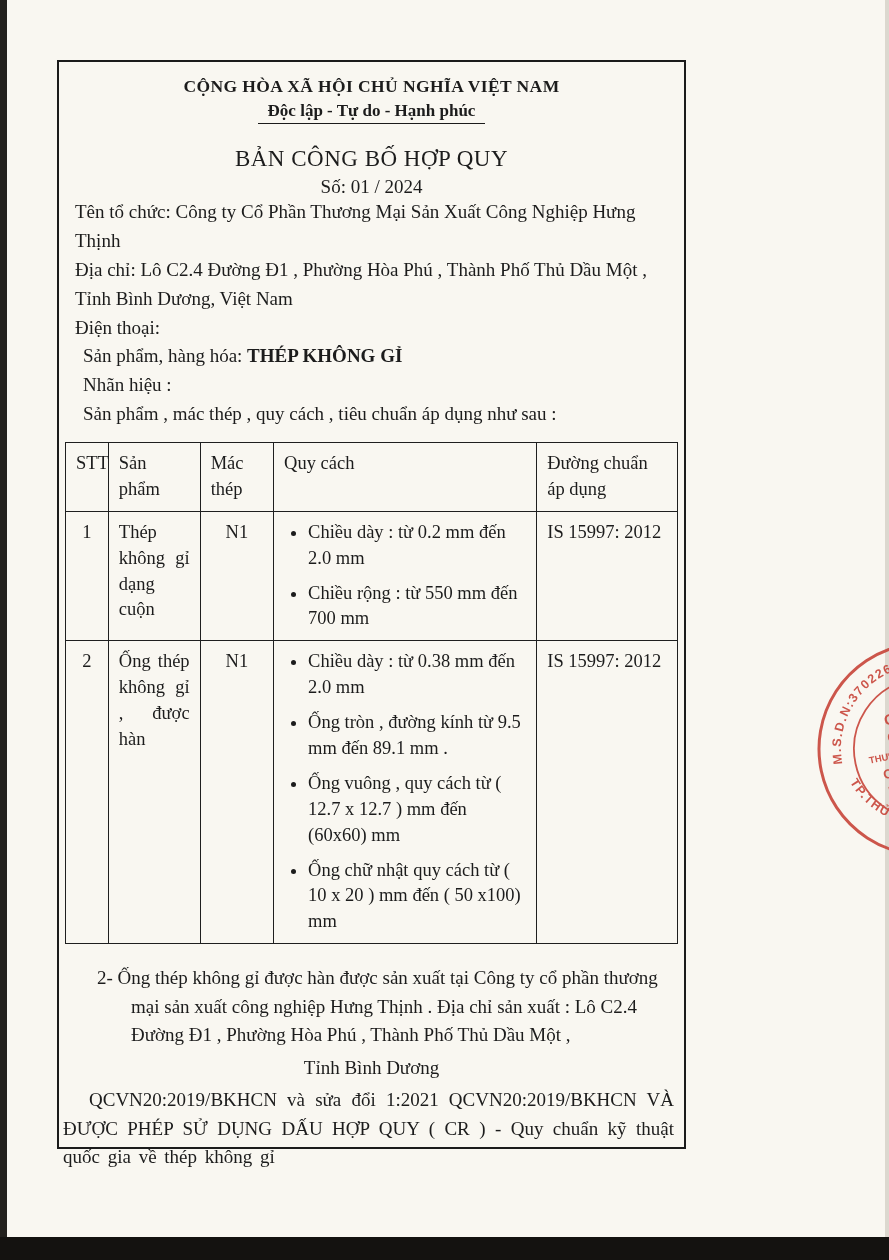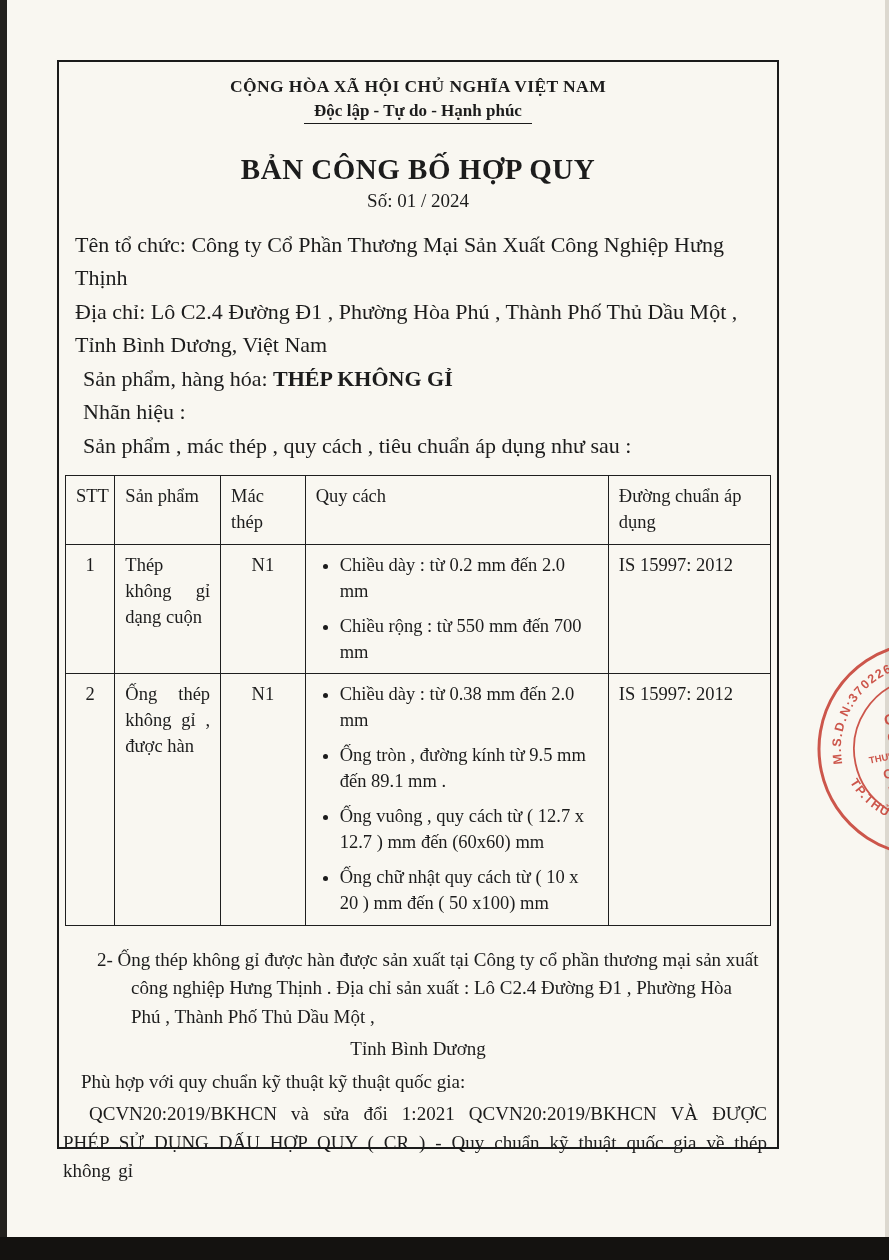--- a/index.html
+++ b/index.html
@@ -8,32 +8,32 @@
     background:#f9f7f1;
     font-family:"Liberation Serif","DejaVu Serif",serif;
     color:#1c1c1c;
   }
   
   .scan-left   { position:absolute; left:0; top:0; width:7px; height:1260px; background:#23211e; z-index:5; }
   .scan-bottom { position:absolute; left:0; top:1237px; width:889px; height:23px; background:#141210; z-index:6; }
   .scan-right  { position:absolute; right:0; top:0; width:4px; height:1260px; background:#dcd8cf; z-index:1; }
 
   .frame {
-    position:absolute; left:57px; top:60px; width:722px; height:1089px;
+    position:absolute; left:57px; top:60px; width:629px; height:1089px;
     border:2px solid #1b1b1b; box-sizing:border-box;
     padding:10px 16px 0 16px; background:transparent; z-index:2;
   }
   .center { text-align:center; }
   .national { font-weight:bold; font-size:17.5px; letter-spacing:.4px; margin-top:4px; }
   .motto { font-weight:bold; font-size:17px; margin-top:4px; }
   .motto .u { display:inline-block; padding:0 10px 2px 10px; border-bottom:1.6px solid #1b1b1b; }
-  .doc-title { font-weight:bold; font-size:29px; letter-spacing:.5px; margin-top:29px; }
+  .doc-title { font-weight:normal; font-size:23px; letter-spacing:.5px; margin-top:22px; }
   .doc-number { font-size:19px; margin-top:4px; }
 
-  .info { font-size:22px; line-height:1.52; margin-top:16px; }
+  .info { font-size:19px; line-height:1.52; margin-top:0; }
   .info p { margin:0; }
   .info .ind { padding-left:8px; }
   .bold { font-weight:bold; }
 
   table.products {
     border-collapse:collapse; width:calc(100% + 20px);
     margin:13px -10px 0 -10px; font-size:18.5px; table-layout:fixed;
   }
   .products th, .products td {
     border:1.5px solid #1f1f1f; padding:8px 10px; vertical-align:top;
@@ -73,20 +73,21 @@
   <div class="center motto">
     <span class="u">Độc lập - Tự do - Hạnh phúc</span>
   </div>
 
   <div class="center doc-title">BẢN CÔNG BỐ HỢP QUY</div>
   <div class="center doc-number">Số: 01 / 2024</div>
 
   <div class="info">
     <p>Tên tổ chức: Công ty Cổ Phần Thương Mại Sản Xuất Công Nghiệp Hưng Thịnh</p>
     <p>Địa chỉ: Lô C2.4 Đường Đ1 , Phường Hòa Phú , Thành Phố Thủ Dầu Một , Tỉnh Bình Dương, Việt Nam</p>
+    <p>Điện thoại:</p>
     <p class="ind">
       <span>Sản phẩm, hàng hóa:</span>
       <span class="bold">THÉP KHÔNG GỈ</span>
     </p>
     <p class="ind">Nhãn hiệu :</p>
     <p class="ind">Sản phẩm , mác thép , quy cách , tiêu chuẩn áp dụng như sau :</p>
   </div>
 
   <table class="products">
     <colgroup>
@@ -134,21 +135,20 @@
       </tr>
     </tbody>
   </table>
 
   <div class="notes">
     <div class="note2">
       <span>2-</span>
       <span>Ống thép không gỉ được hàn được sản xuất tại Công ty cổ phần thương mại sản xuất công nghiệp Hưng Thịnh . Địa chỉ sản xuất : Lô C2.4 Đường Đ1 , Phường Hòa Phú , Thành Phố Thủ Dầu Một ,</span>
     </div>
     <div class="province">Tỉnh Bình Dương</div>
-    <div class="conformity">Phù hợp với quy chuẩn kỹ thuật kỹ thuật quốc gia:</div>
     <div class="standard">QCVN20:2019/BKHCN và sửa đổi 1:2021 QCVN20:2019/BKHCN VÀ ĐƯỢC PHÉP SỬ DỤNG DẤU HỢP QUY ( CR ) - Quy chuẩn kỹ thuật quốc gia về thép không gỉ</div>
   </div>
 
 </div>
 
 <svg class="stamp" viewBox="0 0 226 226" aria-hidden="true">
   <defs>
     <path id="arcTop" d="M 29 113 A 84 84 0 0 1 197 113" fill="none"></path>
     <path id="arcBot" d="M 31 123 A 84 84 0 0 0 195 123" fill="none"></path>
   </defs>

